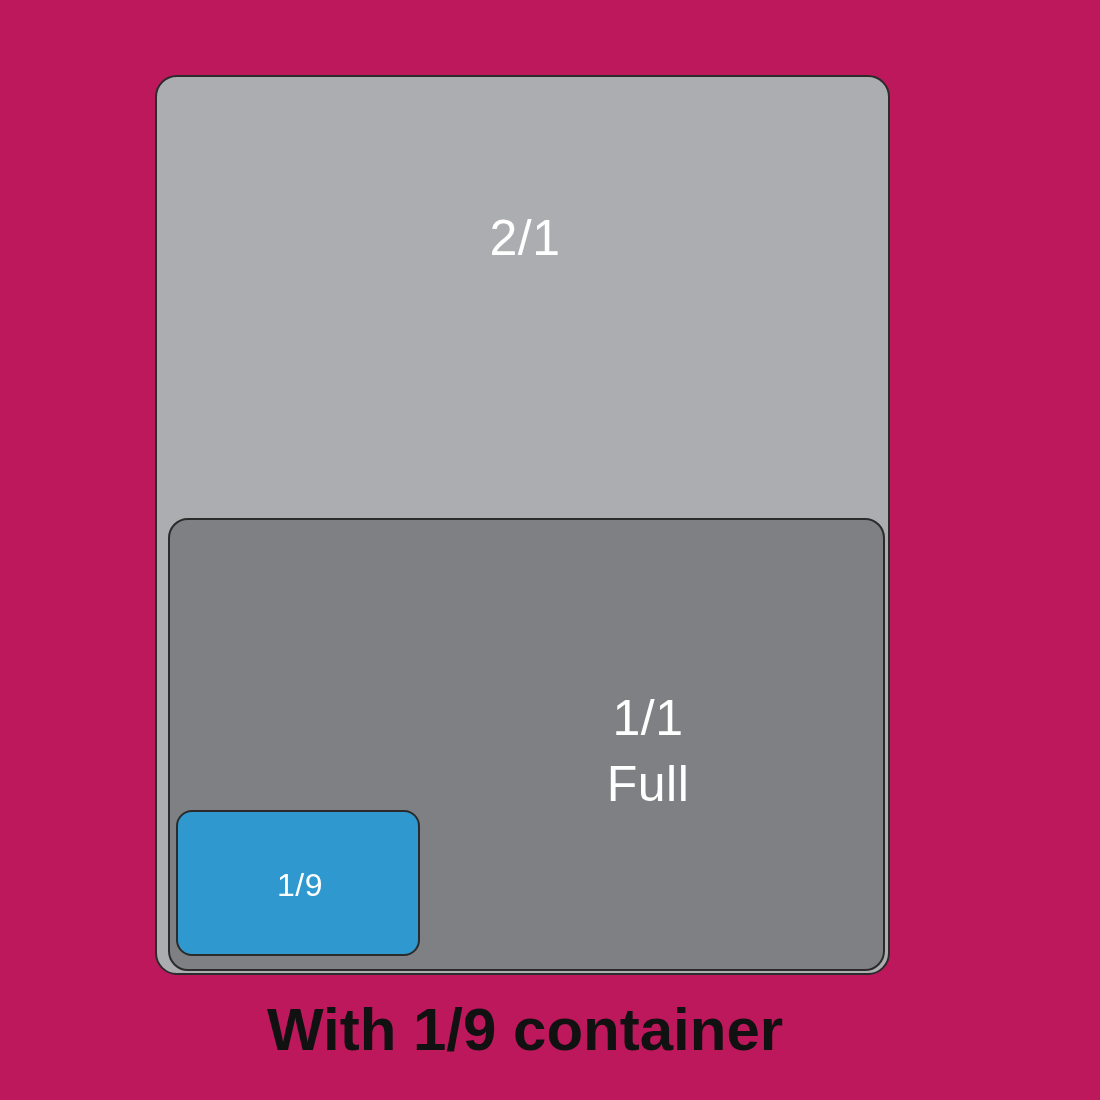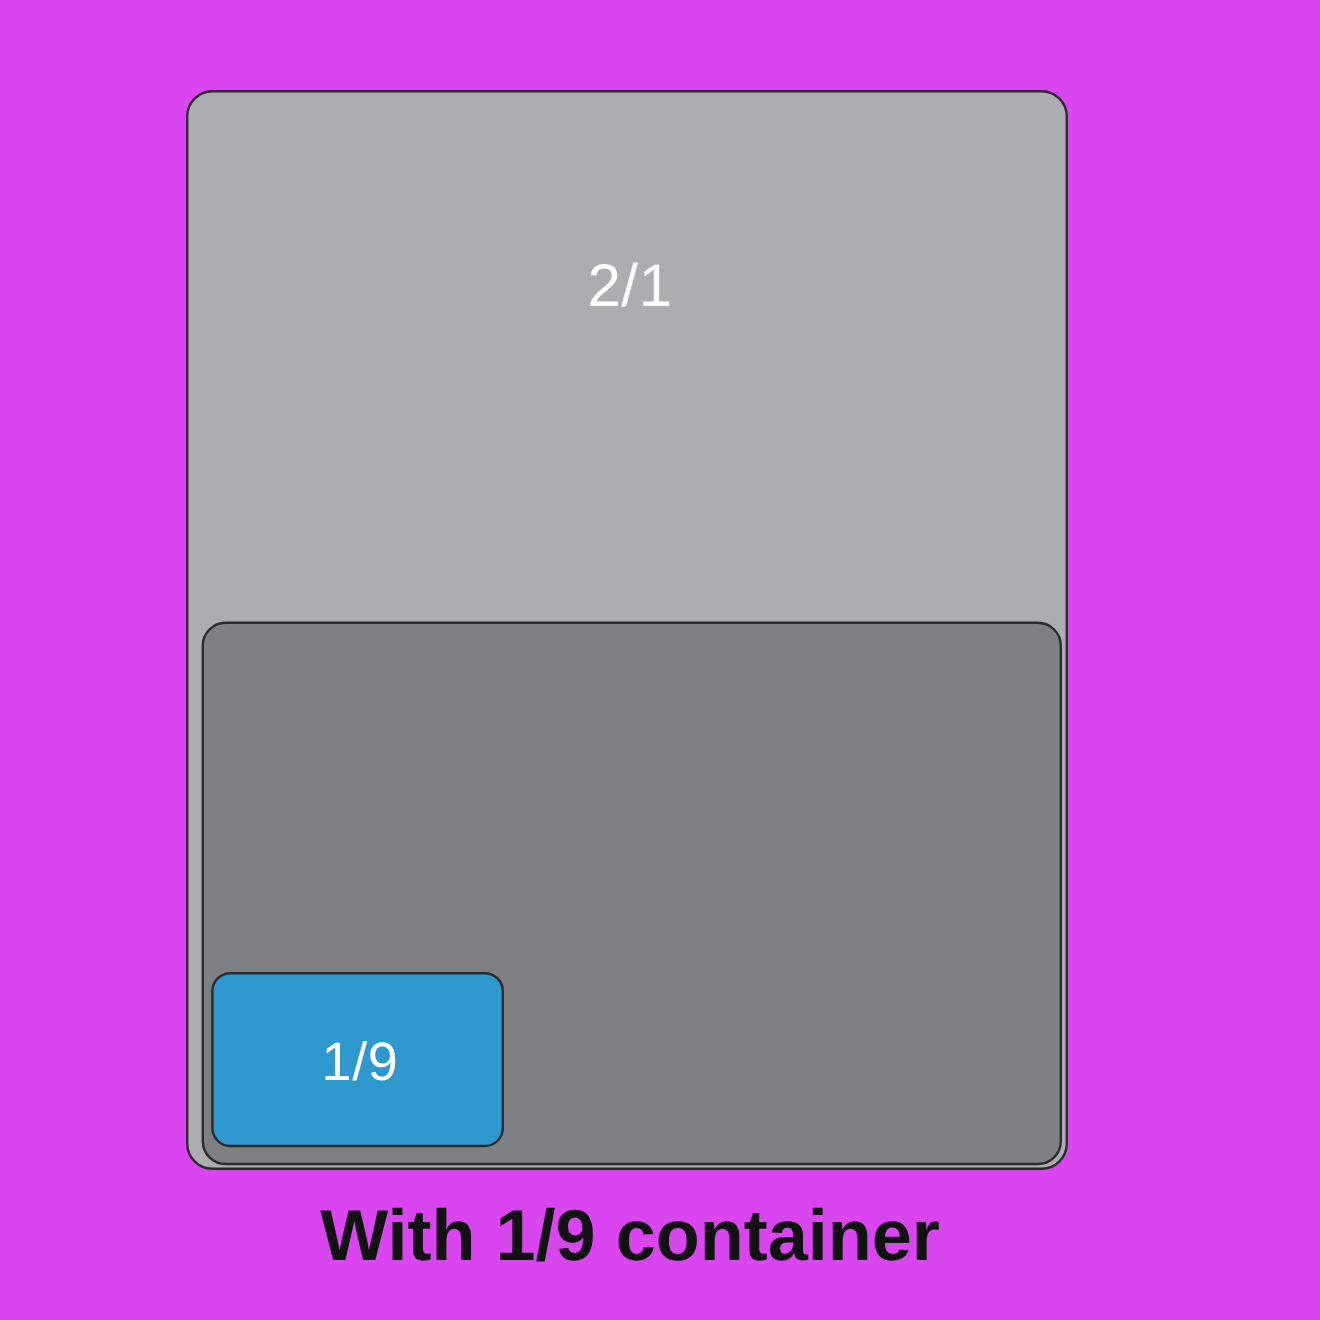--- a/index.html
+++ b/index.html
@@ -5,21 +5,21 @@
   html, body {
     margin: 0;
     padding: 0;
     background: #ffffff;
     font-family: "Liberation Sans", sans-serif;
   }
   .canvas {
     position: relative;
     width: 1100px;
     height: 1100px;
-    background: #d946ef;
+    background: #be185d;
     overflow: hidden;
   }
   .pan {
     position: absolute;
     box-sizing: border-box;
     border: 2px solid #2b2b2b;
   }
   .pan-double {
     left: 155px;
     top: 75px;
@@ -58,21 +58,21 @@
     left: 525px;
     top: 205px;
   }
   .label-full {
     left: 648px;
     top: 685px;
   }
   .label-ninth {
     left: 300px;
     top: 855px;
-    font-size: 45px;
+    font-size: 32px;
     line-height: 60px;
   }
   .caption {
     position: absolute;
     left: 525px;
     top: 995px;
     transform: translateX(-50%);
     color: #111111;
     font-size: 60px;
     font-weight: 600;
@@ -87,20 +87,24 @@
   <div class="pan pan-double"></div>
 
   <div class="pan pan-full"></div>
 
   <div class="pan pan-ninth"></div>
 
   <div class="pan-label label-double">
     <div>2/1</div>
   </div>
 
+  <div class="pan-label label-full">
+    <div>1/1</div>
+    <div>Full</div>
+  </div>
 
   <div class="pan-label label-ninth">
     <div>1/9</div>
   </div>
 
   <div class="caption">With 1/9 container</div>
 
 </div>
 
 </body></html>

